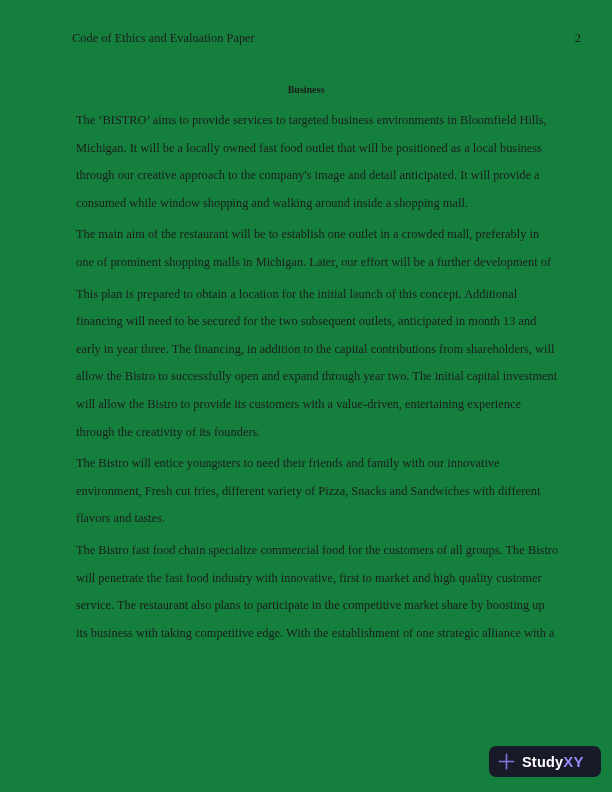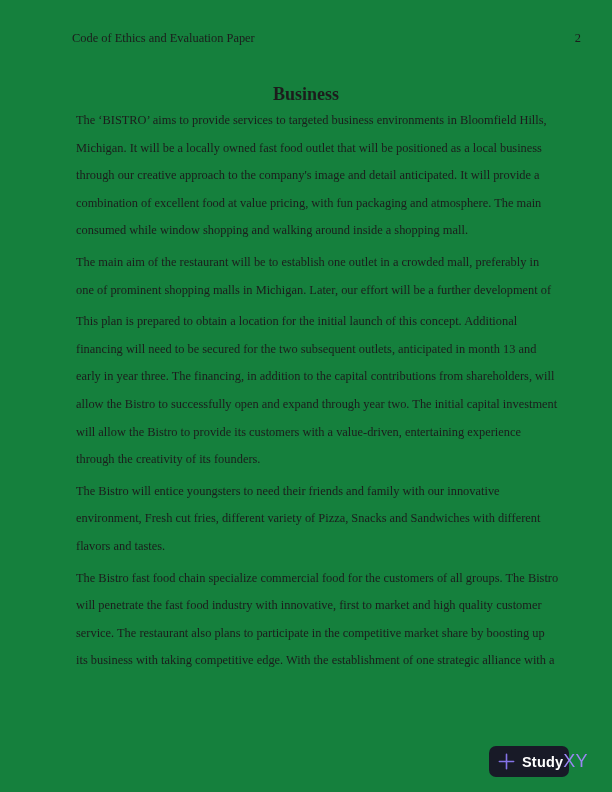--- a/index.html
+++ b/index.html
@@ -28,21 +28,21 @@
     right: 31px;
     top: 31px;
     font-size: 12.4px;
   }
   .section-heading {
     position: absolute;
     top: 84px;
     left: 0;
     width: 100%;
     text-align: center;
-    font-size: 18px;
+    font-size: 10px;
     font-weight: bold;
     margin: 0;
   }
   .document-body {
     position: absolute;
     left: 72px;
     top: 103px;
     width: 468px;
   }
   .paragraph {
@@ -53,21 +53,21 @@
     height: 27.6px;
     line-height: 27.6px;
     font-size: 12.4px;
     white-space: nowrap;
     overflow: visible;
   }
   .brand-badge {
     position: absolute;
     left: 489px;
     top: 746px;
-    width: 80px;
+    width: 112px;
     height: 31px;
     background: #181a27;
     border-radius: 7px;
     display: flex;
     align-items: center;
     font-family: "Liberation Sans", sans-serif;
     box-sizing: border-box;
   }
   .plus-icon {
     margin-left: 8px;
@@ -76,42 +76,41 @@
   }
   .brand-study {
     color: #ffffff;
     font-weight: bold;
     font-size: 14.5px;
     margin-left: 6px;
     letter-spacing: 0.2px;
   }
   .brand-xy {
     color: #9a87f3;
-    font-weight: normal;
-    font-size: 18px;
+    font-weight: bold;
+    font-size: 15px;
     letter-spacing: 0.2px;
   }
 </style>
 </head>
 <body>
 
 <div class="page">
 
   <span class="running-head">Code of Ethics and Evaluation Paper</span>
 
   <span class="page-number">2</span>
 
   <h1 class="section-heading">Business</h1>
 
   <div class="document-body">
       <div class="paragraph">
         <div class="text-line">The ‘BISTRO’ aims to provide services to targeted business environments in Bloomfield Hills,</div>
         <div class="text-line">Michigan. It will be a locally owned fast food outlet that will be positioned as a local business</div>
         <div class="text-line">through our creative approach to the company's image and detail anticipated. It will provide a</div>
-        <div class="text-line">combination of excellent food at value pricing, with fun packaging and atmosphere. The main</div>
         <div class="text-line">consumed while window shopping and walking around inside a shopping mall.</div>
       </div>
       <div class="paragraph">
         <div class="text-line">The main aim of the restaurant will be to establish one outlet in a crowded mall, preferably in</div>
         <div class="text-line">one of prominent shopping malls in Michigan. Later, our effort will be a further development of</div>
       </div>
       <div class="paragraph">
         <div class="text-line">This plan is prepared to obtain a location for the initial launch of this concept. Additional</div>
         <div class="text-line">financing will need to be secured for the two subsequent outlets, anticipated in month 13 and</div>
         <div class="text-line">early in year three. The financing, in addition to the capital contributions from shareholders, will</div>

